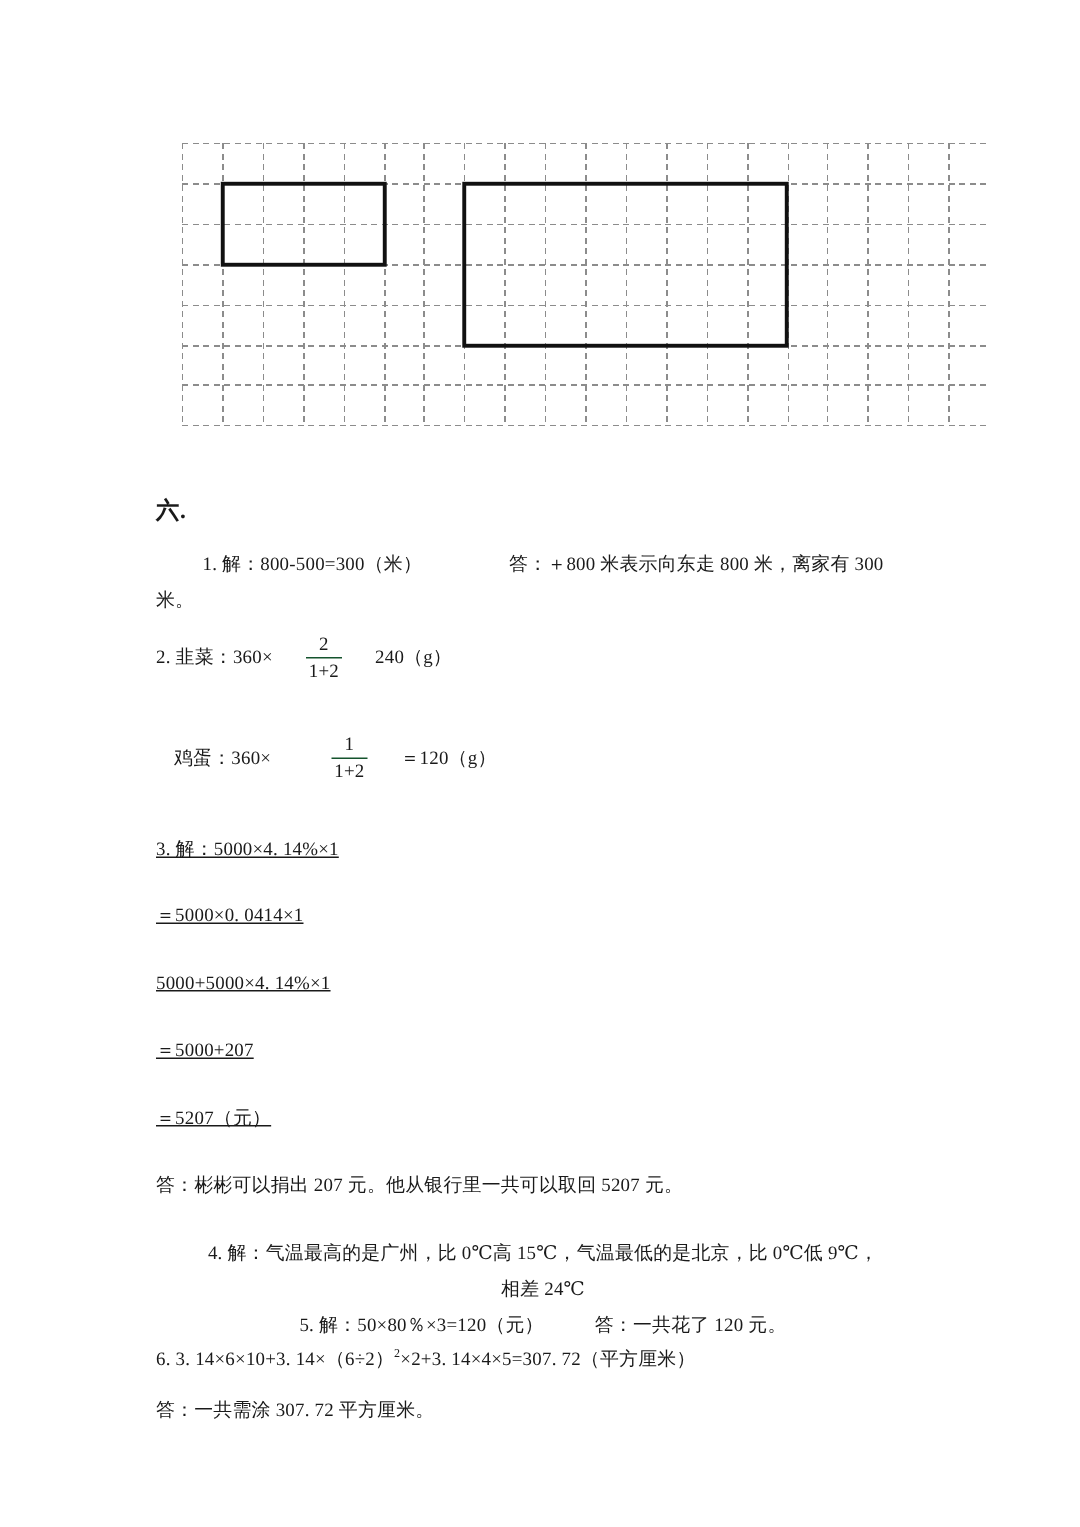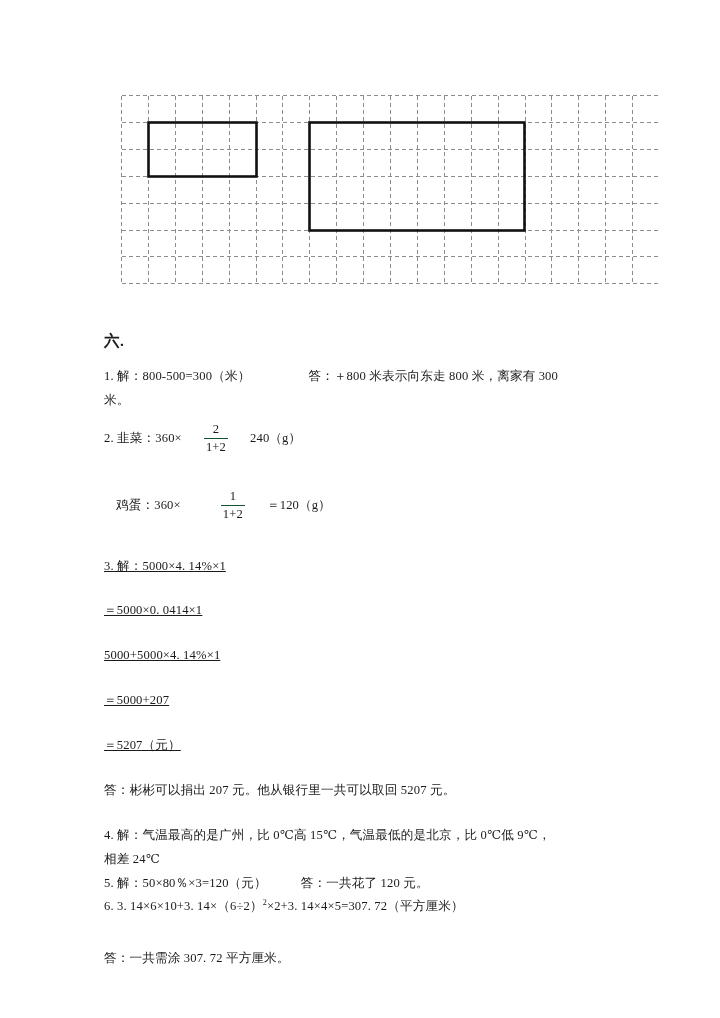--- a/index.html
+++ b/index.html
@@ -53,20 +53,21 @@
   }
 
   .line {
     font-size: 12.6px;
     line-height: 1.55;
     margin: 0 0 13px 0;
     letter-spacing: 0.15px;
   }
   .line.tight {
     margin-bottom: 4px;
+    text-align: center;
   }
   .line.gap-lg {
     margin-bottom: 26px;
     margin-top: 14px;
   }
   .line.gap-xl {
     margin-bottom: 34px;
   }
 
   .indent {
@@ -190,16 +191,16 @@
     <div class="line tight">4. 解：气温最高的是广州，比 0℃高 15℃，气温最低的是北京，比 0℃低 9℃，</div>
     <div class="line tight">相差 24℃</div>
 
     <div class="line tight">
       <span>5. 解：50×80％×3=120（元）</span><span class="sp-md"></span><span>答：一共花了 120 元。</span>
     </div>
 
     <div class="line">
       <span>6. 3. 14×6×10+3. 14×（6÷2）</span><sup class="sq">2</sup><span>×2+3. 14×4×5=307. 72（平方厘米）</span>
     </div>
-    <div class="line" style="margin-top:32px">答：一共需涂 307. 72 平方厘米。</div>
+    <div class="line" style="margin-top:14px">答：一共需涂 307. 72 平方厘米。</div>
 
   </div>
 </div>
 
 </body></html>

